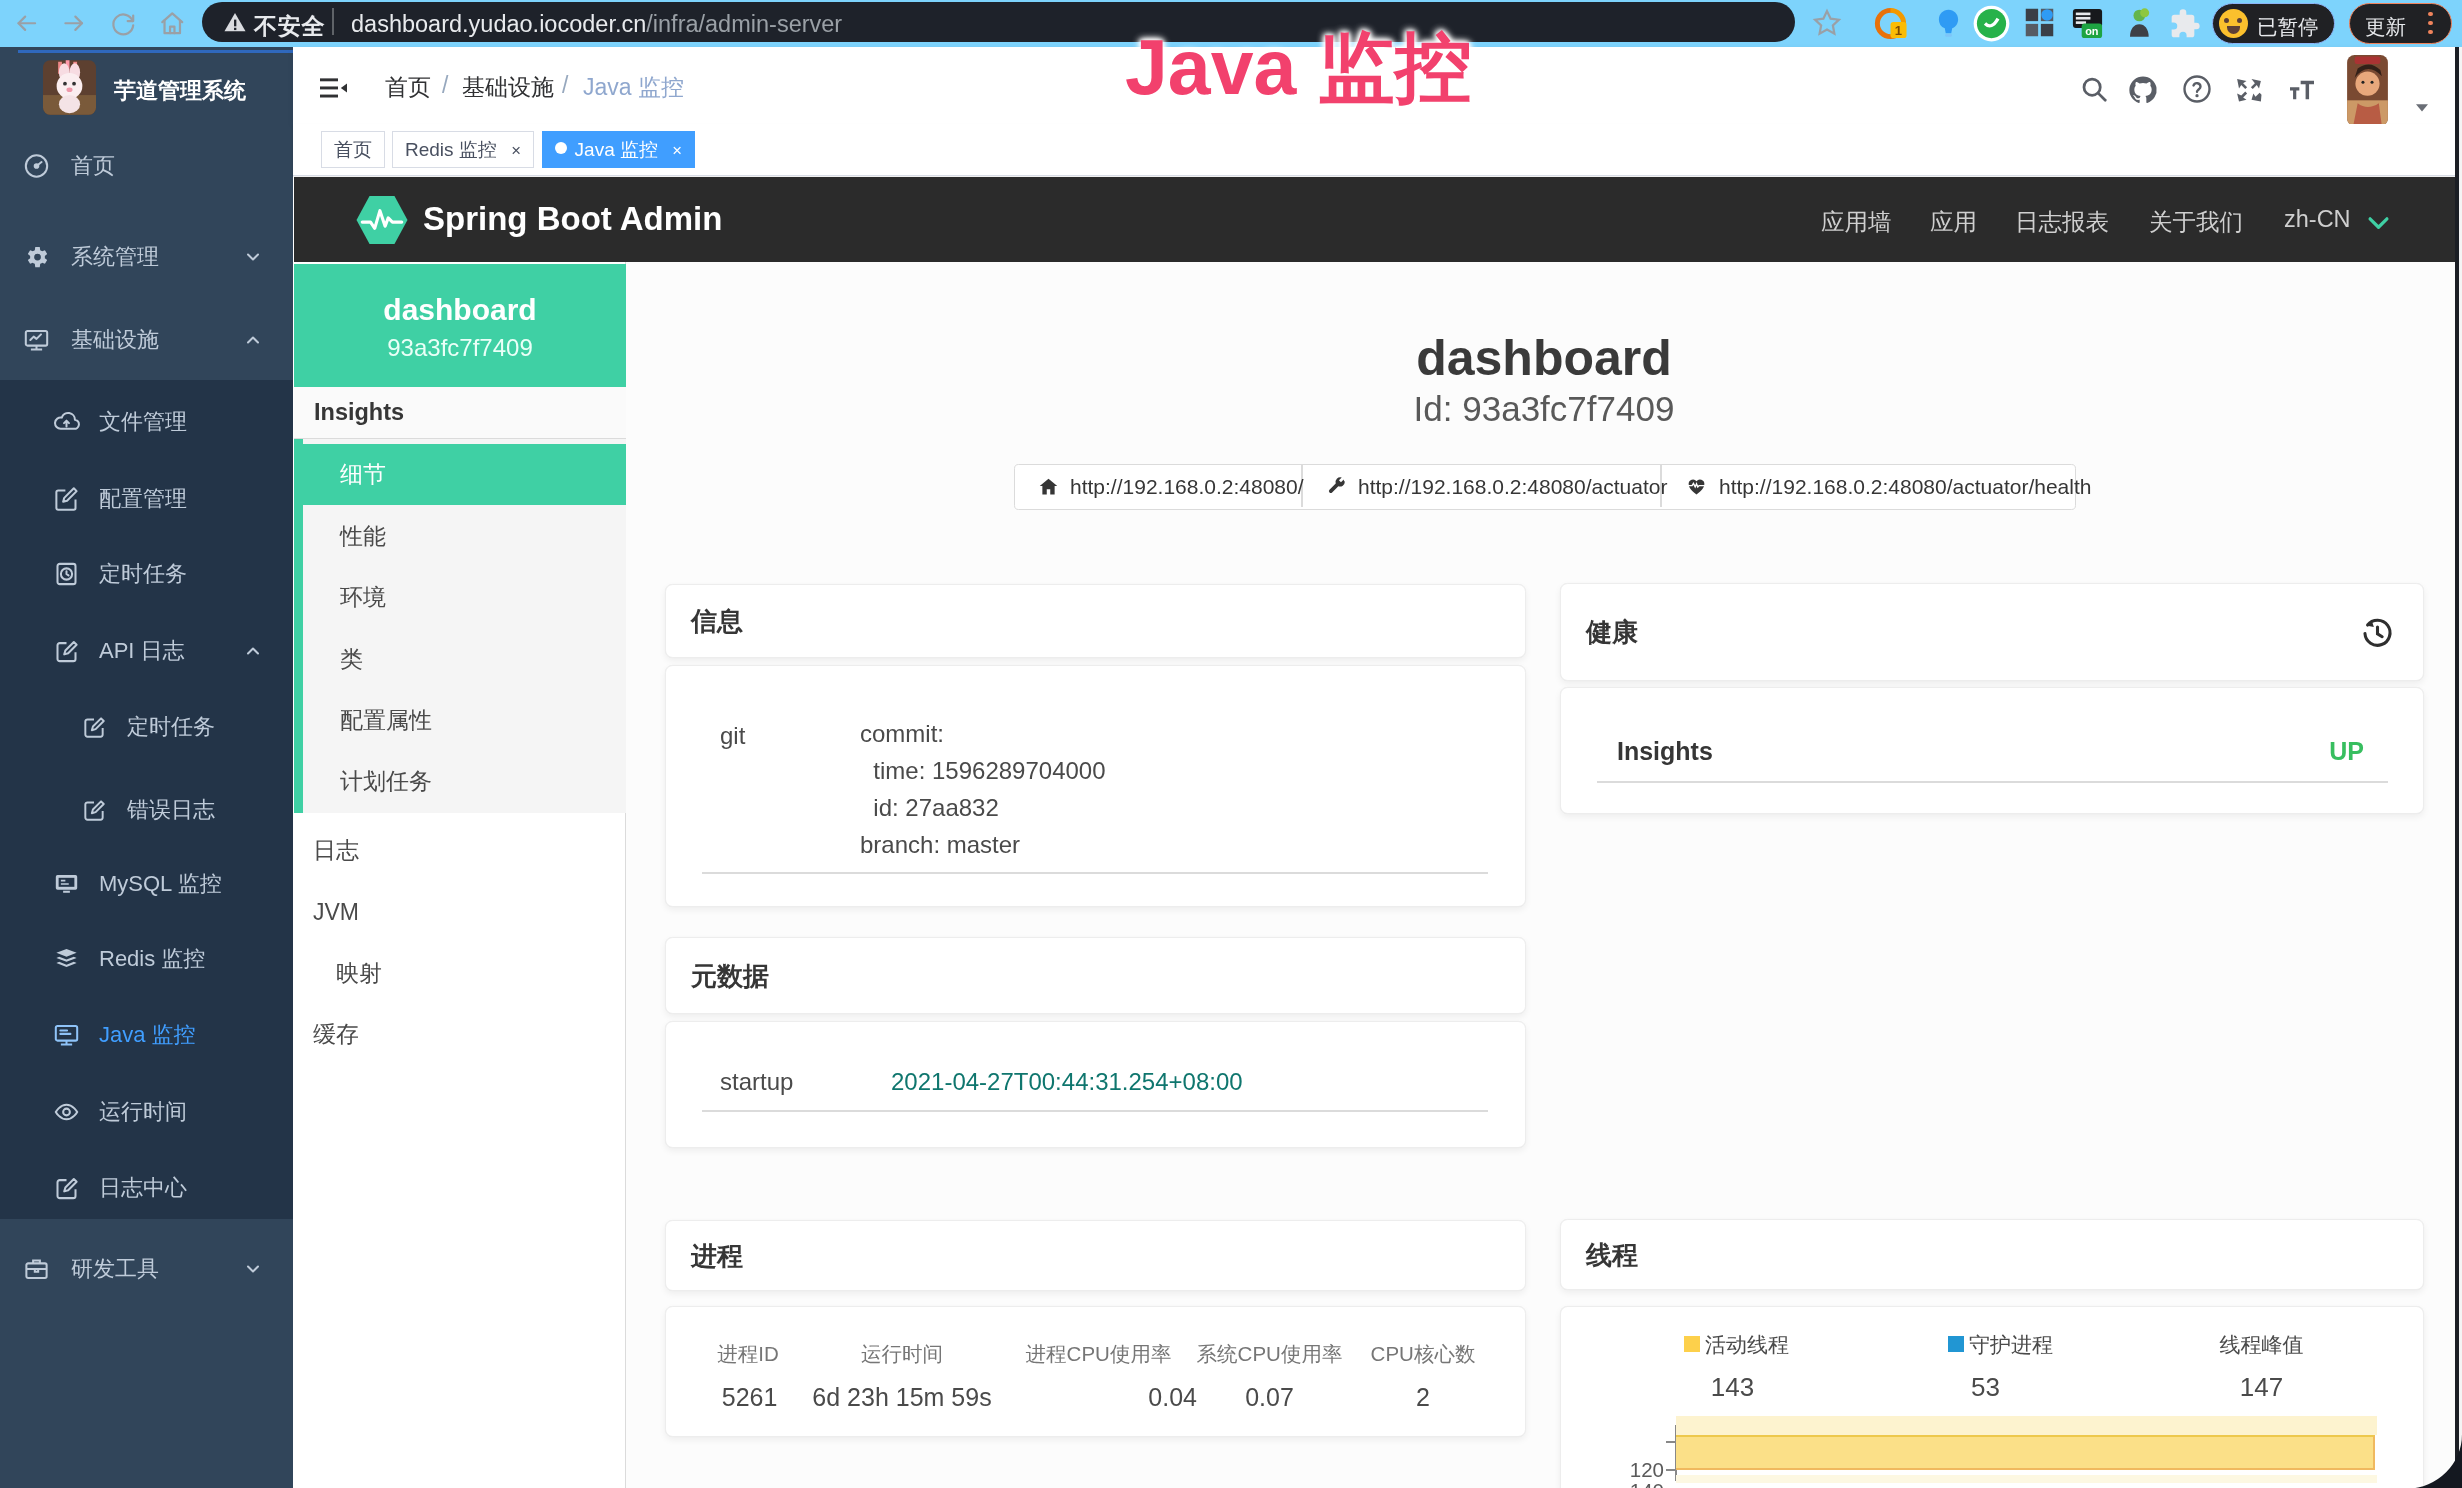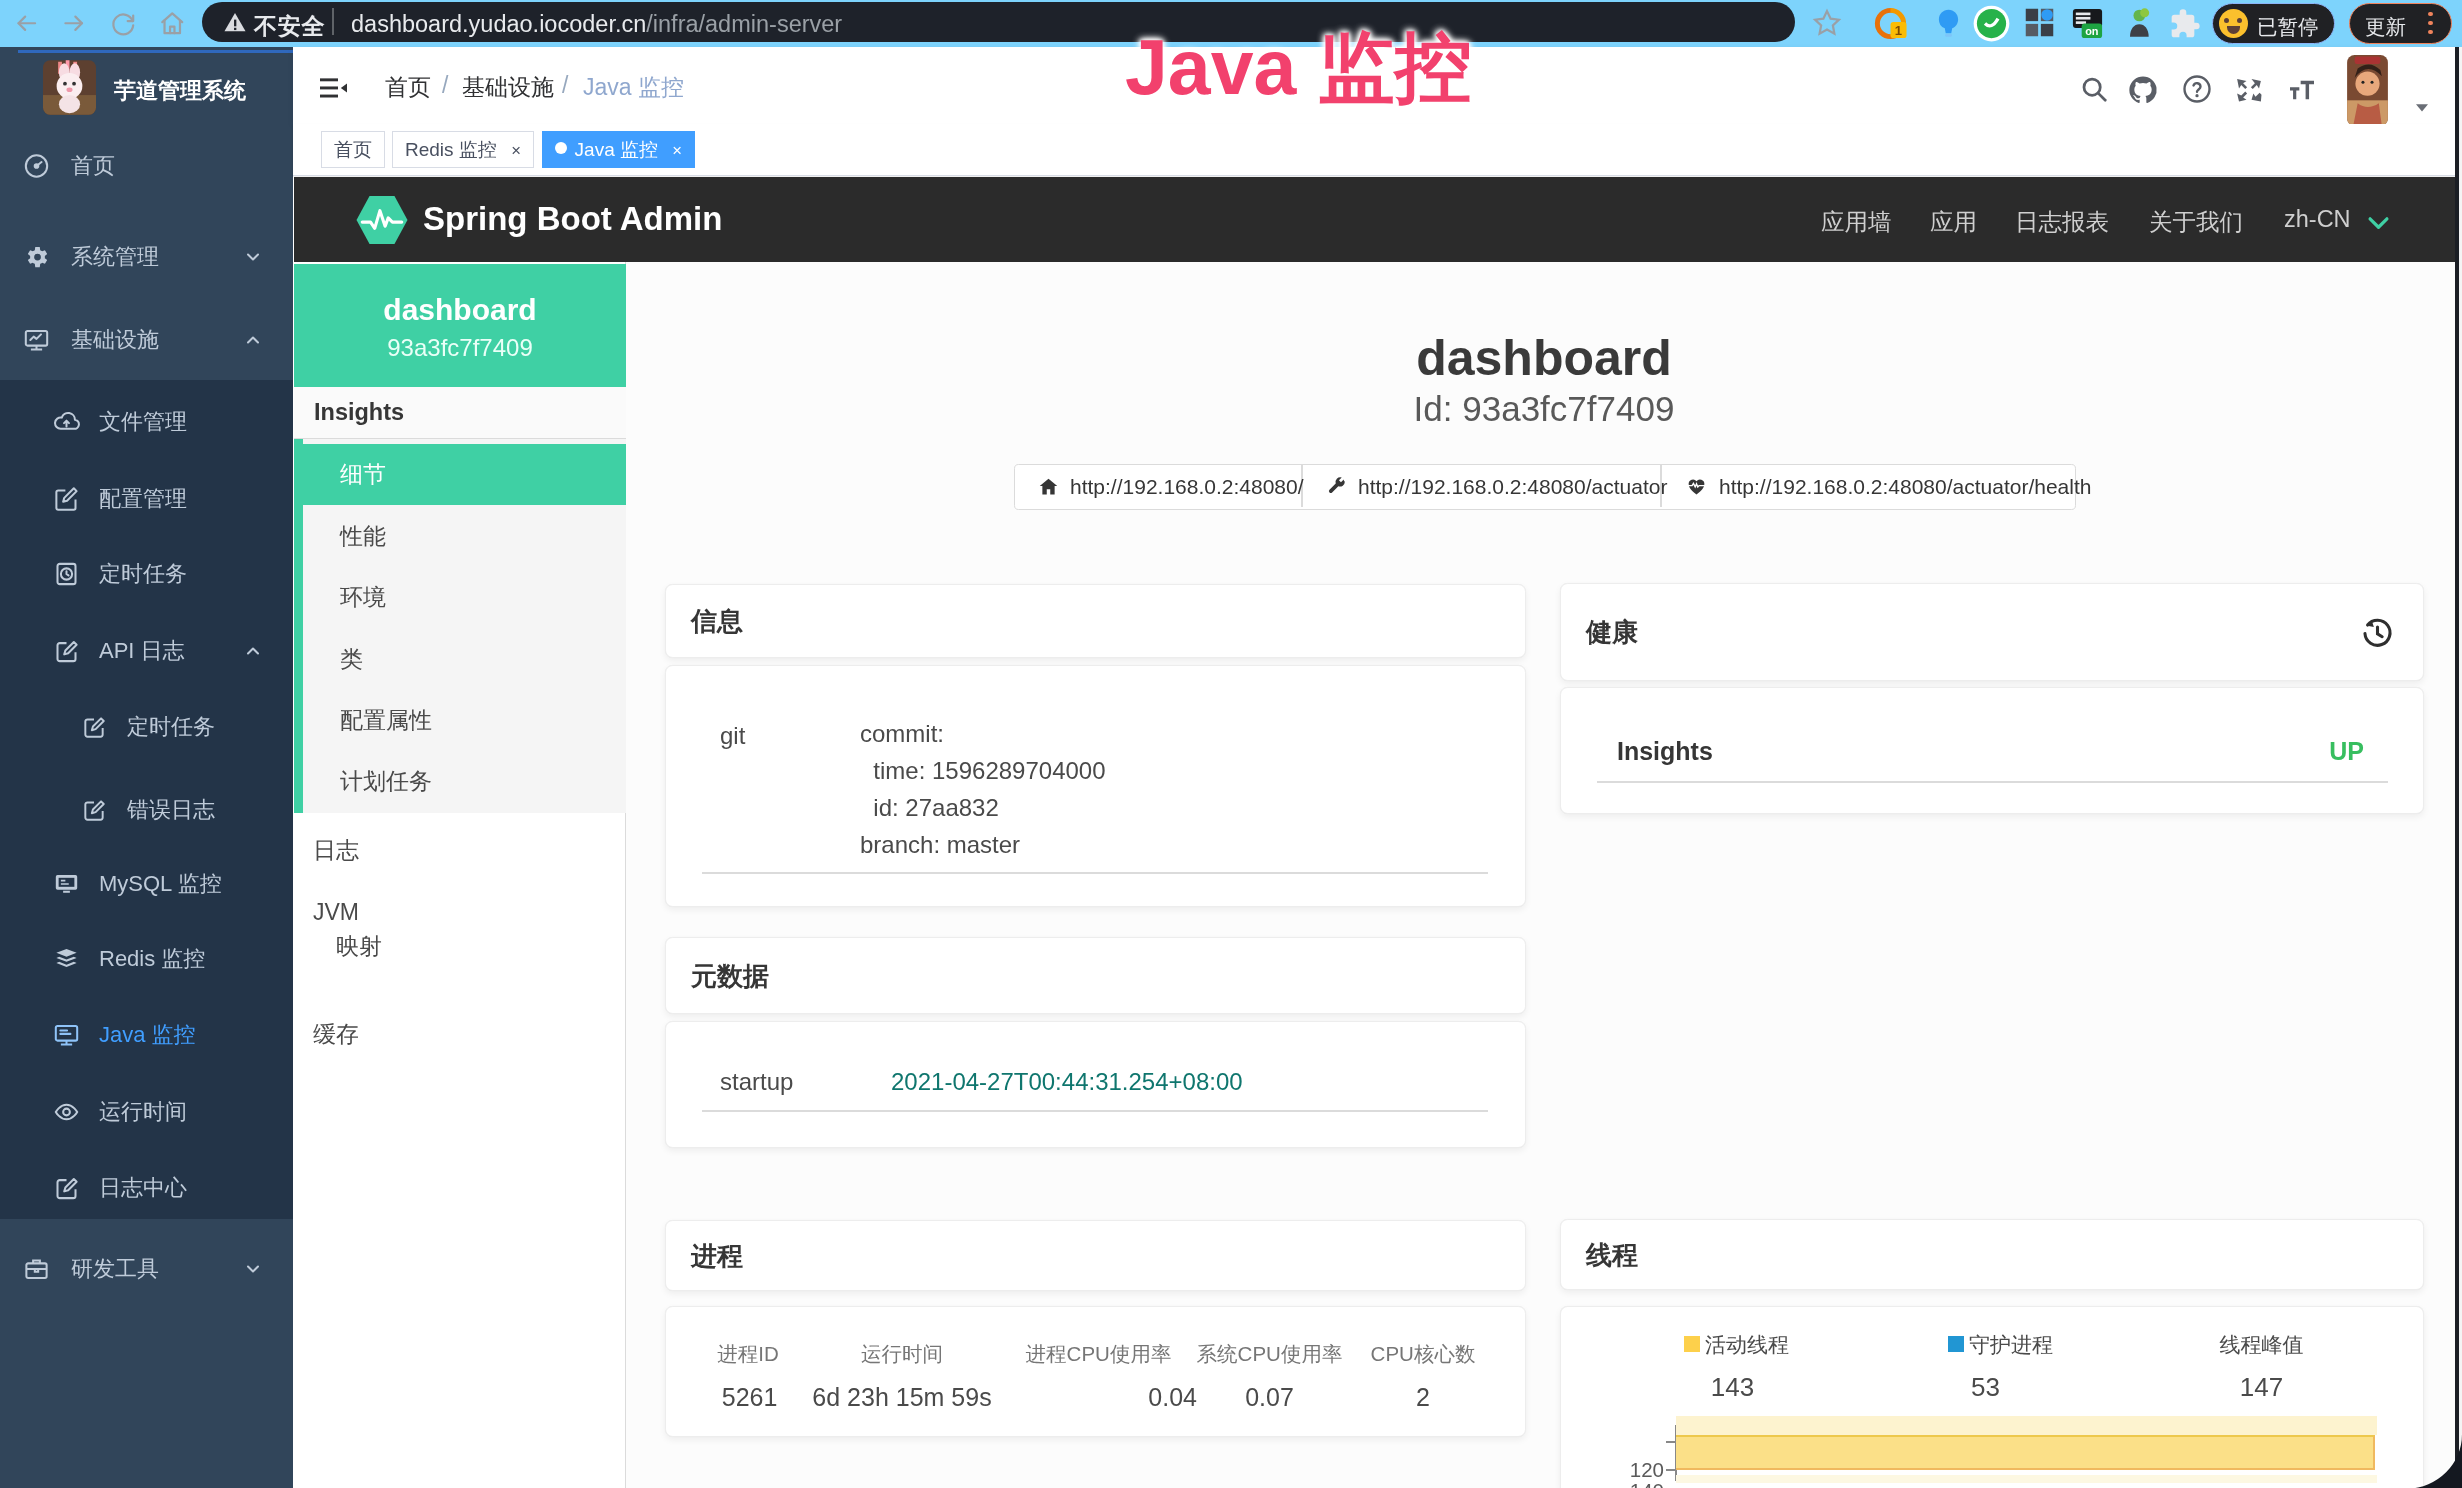--- a/index.html
+++ b/index.html
@@ -410,21 +410,21 @@
   <div id="sba-group">
     <div class="sba-item active" style="top:5.3px;">细节</div>
     <div class="sba-item" style="top:67px;">性能</div>
     <div class="sba-item" style="top:128px;">环境</div>
     <div class="sba-item" style="top:190px;">类</div>
     <div class="sba-item" style="top:251px;">配置属性</div>
     <div class="sba-item" style="top:312px;">计划任务</div>
   </div>
   <div class="sba-plain" style="top:558px;">日志</div>
   <div class="sba-plain" style="top:620px;">JVM</div>
-  <div class="sba-plain" style="top:654px;padding-left:42px;">映射</div>
+  <div class="sba-plain" style="top:681px;padding-left:42px;">映射</div>
   <div class="sba-plain" style="top:742px;">缓存</div>
 </div>
 
 <div class="abs" id="sba-main">
   <div class="abs" style="left:0;top:67px;width:1836px;text-align:center;font-size:50px;font-weight:700;color:#3a3a3a;">dashboard</div>
   <div class="abs" style="left:0;top:127px;width:1836px;text-align:center;font-size:35px;color:#595959;">Id: 93a3fc7f7409</div>
 
   <div class="abs" style="left:388px;top:202px;width:1062px;height:46px;border:1.5px solid #dbdbdb;border-radius:4.6px;background:#fff;">
     <div class="abs" style="left:286px;top:0;width:1.5px;height:42px;background:#dbdbdb;"></div>
     <div class="abs" style="left:645px;top:0;width:1.5px;height:42px;background:#dbdbdb;"></div>

